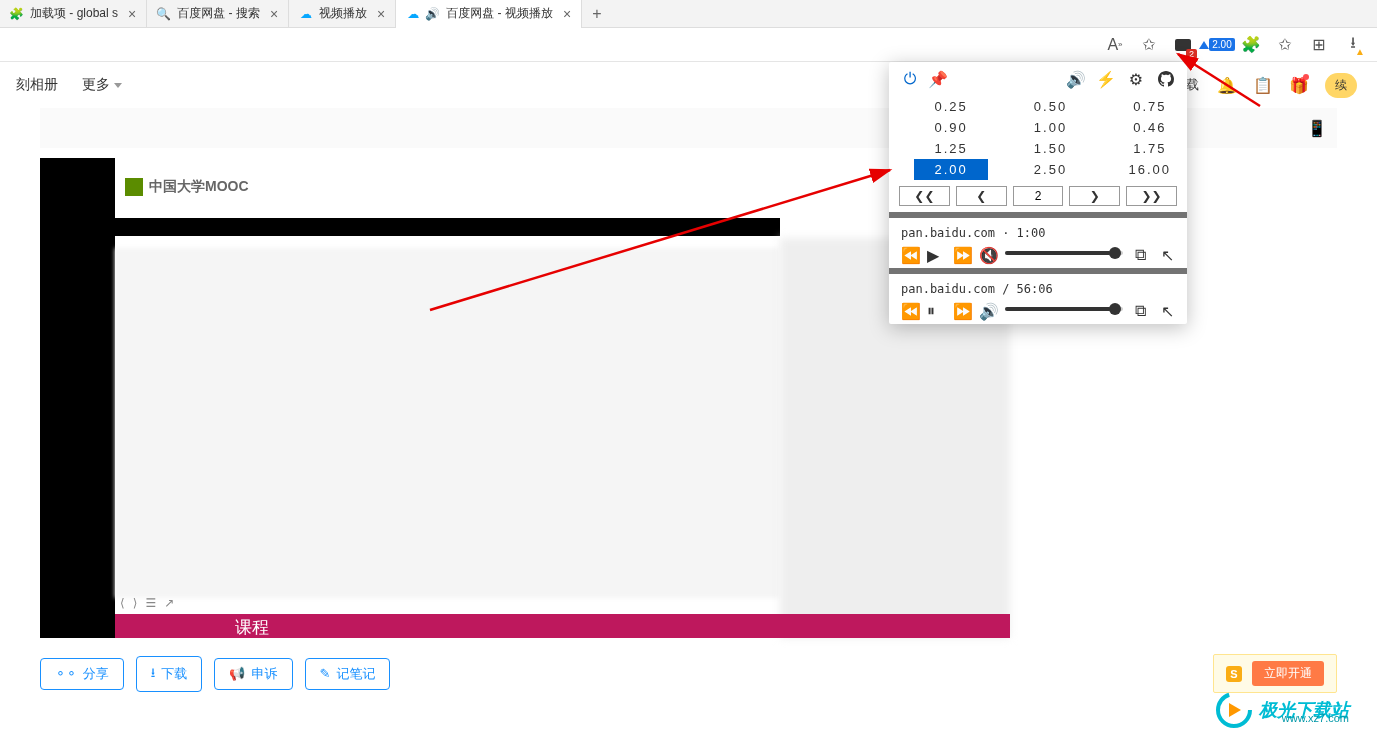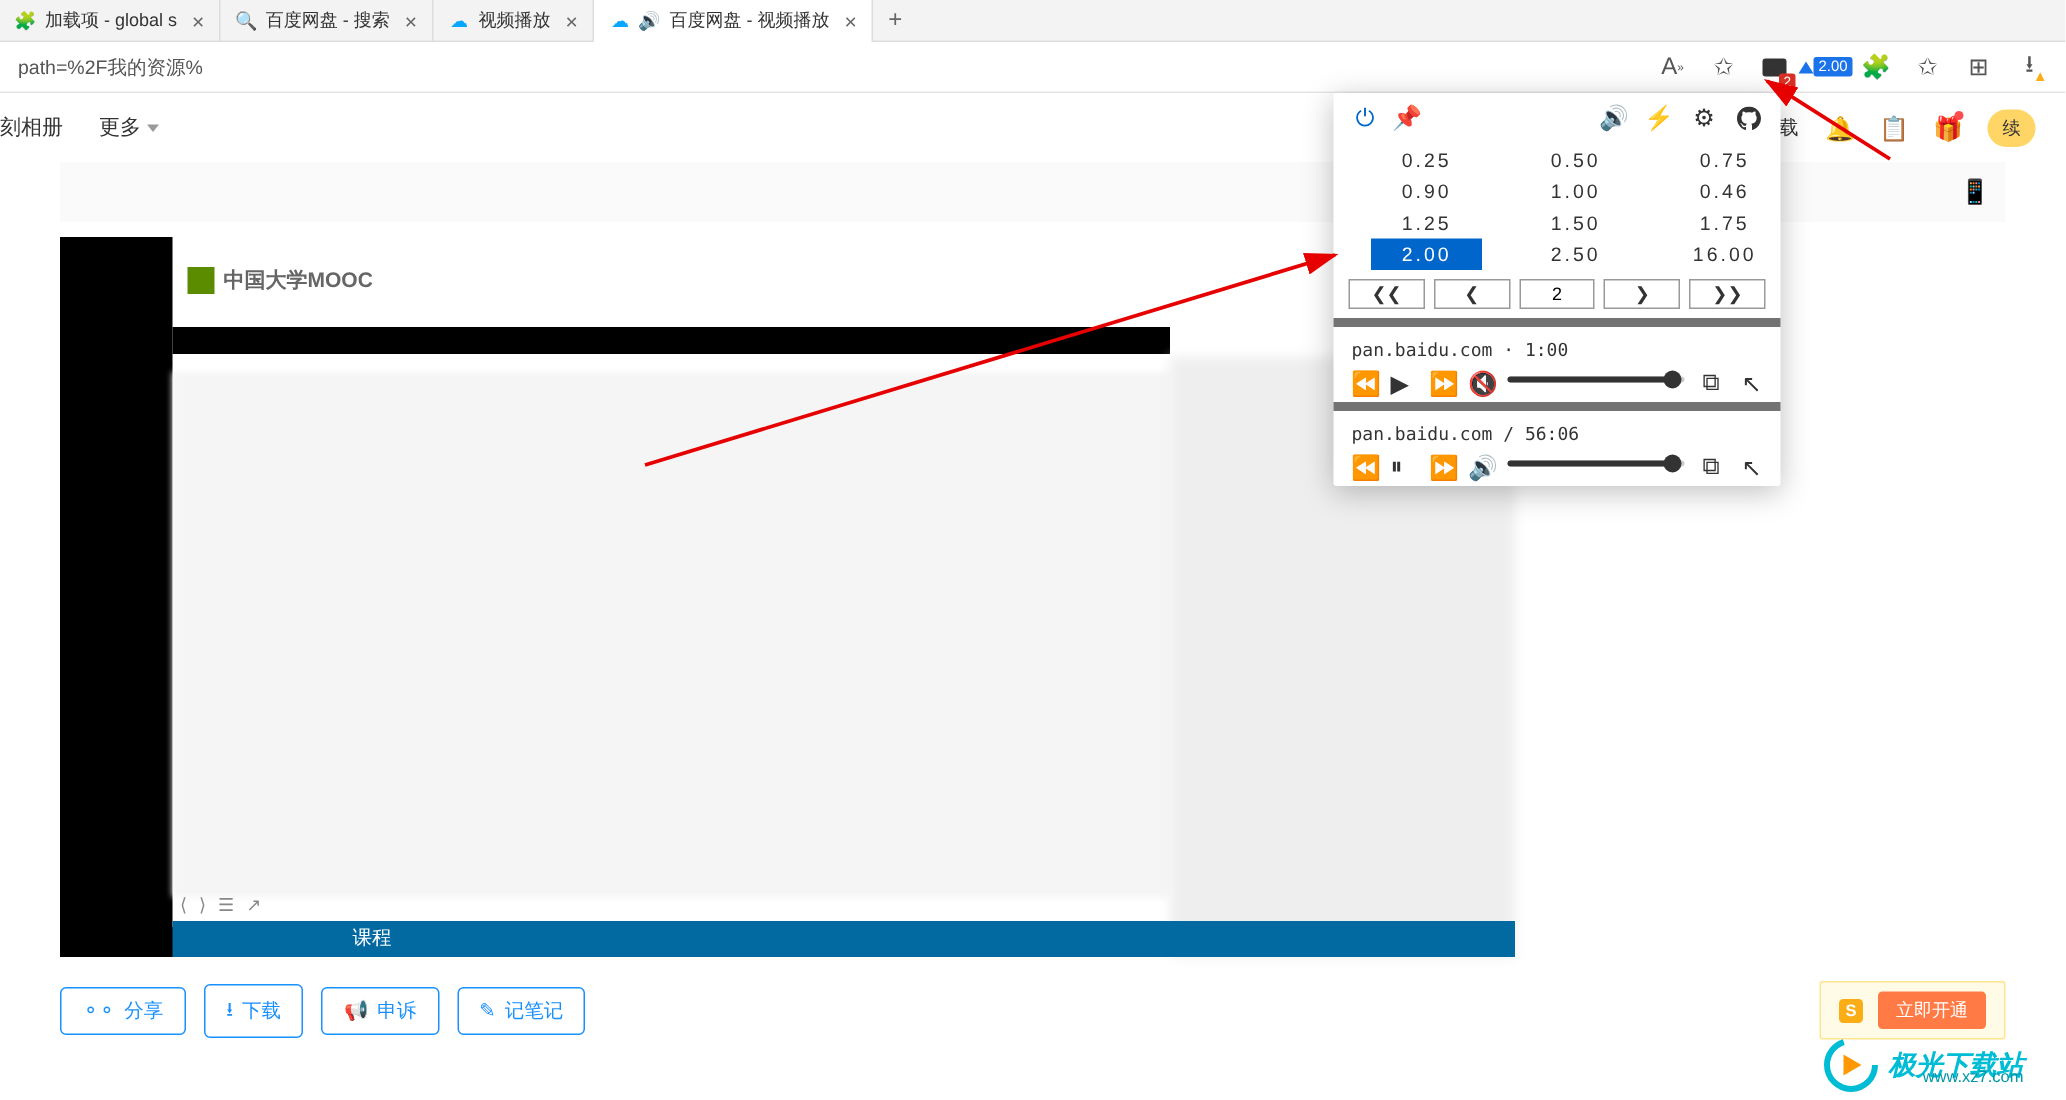--- a/index.html
+++ b/index.html
@@ -14,42 +14,42 @@
 .new-tab { padding: 0 10px; color: #666; cursor: pointer; font-size: 16px; }
 
 
 .address-bar { height: 34px; background: #fff; display: flex; align-items: center; padding: 0 8px; border-bottom: 1px solid #e5e5e5; }
 .url-input { flex: 1; border: none; background: transparent; font-size: 13px; color: #555; padding: 0 4px; outline: none; }
 .toolbar-icons { display: flex; align-items: center; gap: 14px; margin-left: auto; padding-right: 6px; }
 .tb-icon { width: 20px; height: 20px; color: #555; cursor: pointer; display: flex; align-items: center; justify-content: center; }
 .ext-speed { background: #1a73e8; color: #fff; font-size: 10px; padding: 1px 3px; border-radius: 2px; position: relative; }
 
 
-.page-header { height: 46px; display: flex; align-items: center; padding: 0 0 0 0; position: relative; }
+.page-header { height: 46px; display: flex; align-items: center; padding: 0 0 0 0; position: relative; margin-left: 16px; }
 .nav-link { font-size: 14px; color: #333; margin-right: 24px; cursor: pointer; }
 .nav-more { display: flex; align-items: center; gap: 4px; }
 .promo-text { position: absolute; right: 250px; color: #ff4d4f; font-size: 13px; }
 .header-right { position: absolute; right: 20px; display: flex; align-items: center; gap: 18px; }
 .hr-icon { width: 18px; height: 18px; color: #666; cursor: pointer; }
 .badge-dot { position: relative; }
 .badge-dot::after { content: ''; position: absolute; top: -2px; right: -2px; width: 6px; height: 6px; background: #ff4d4f; border-radius: 50%; }
 .renew-btn { background: #ffd666; color: #333; padding: 4px 10px; border-radius: 14px; font-size: 12px; cursor: pointer; }
 
 
 .main-area { position: relative; padding: 0 40px; }
 .title-bar { height: 40px; background: #fafafa; margin-bottom: 10px; display: flex; align-items: center; padding: 0 16px; position: relative; }
 .mobile-icon { position: absolute; right: 10px; color: #1890ff; }
 .video-container { position: relative; width: 970px; height: 480px; background: #000; }
 .video-inner { position: absolute; left: 75px; top: 0; right: 0; bottom: 20px; background: #fff; }
 .mooc-logo { position: absolute; left: 85px; top: 20px; display: flex; align-items: center; gap: 6px; color: #666; font-size: 14px; font-weight: bold; }
 .mooc-icon { width: 18px; height: 18px; background: #5b8c00; }
 .video-strip { position: absolute; left: 75px; right: 230px; top: 60px; height: 18px; background: #000; }
 .video-blur { position: absolute; left: 75px; right: 230px; top: 90px; bottom: 40px; background: #f5f5f5; filter: blur(2px); }
 .video-side { position: absolute; right: 0; top: 80px; width: 230px; bottom: 0; background: #eee; filter: blur(4px); }
-.subtitle-bar { position: absolute; left: 75px; right: 0; bottom: 0; height: 24px; background: #0369a1; color: #fff; font-size: 13px; padding: 2px 120px; }
+.subtitle-bar { position: absolute; left: 75px; right: 0; bottom: 0; height: 24px; background: #be185d; color: #fff; font-size: 17px; padding: 2px 120px; }
 .player-mini-ctrl { position: absolute; left: 80px; bottom: 28px; color: #888; font-size: 12px; display: flex; gap: 8px; }
 
 
 .action-row { display: flex; align-items: center; gap: 12px; margin-top: 16px; }
 .action-btn { display: flex; align-items: center; gap: 6px; border: 1px solid #1890ff; color: #1890ff; background: #fff; padding: 6px 14px; border-radius: 4px; font-size: 13px; cursor: pointer; }
 .promo-bar { margin-left: auto; display: flex; align-items: center; background: #fffbe6; border: 1px solid #ffe58f; padding: 6px 12px; border-radius: 2px; gap: 10px; }
 .promo-badge { background: #faad14; color: #fff; font-size: 11px; width: 16px; height: 16px; border-radius: 3px; display: flex; align-items: center; justify-content: center; font-weight: bold; }
 .promo-msg { color: #666; font-size: 12px; }
 .promo-cta { background: #ff7a45; color: #fff; padding: 4px 12px; border-radius: 3px; font-size: 12px; cursor: pointer; }
 
@@ -105,21 +105,20 @@
   <div class="tab active">
     <span class="tab-icon" style="color:#06a7ff">☁</span>
     <span class="tab-icon">🔊</span>
     <span>百度网盘 - 视频播放</span>
     <span class="tab-close">×</span>
   </div>
   <div class="new-tab">+</div>
 </div>
 
 <div class="address-bar">
-  <input class="url-input" value="path=%2F我的资源%" style="">
   <div class="toolbar-icons">
     <span class="tb-icon">A<sup style="font-size:8px">»</sup></span>
     <span class="tb-icon">✩</span>
     <span class="tb-icon" style="position:relative">
       <span style="width:16px;height:12px;background:#333;display:block;border-radius:2px"></span>
       <span style="position:absolute;bottom:-4px;right:-4px;background:#d93025;color:#fff;font-size:9px;padding:0 3px;border-radius:2px">2</span>
     </span>
     <span class="tb-icon" style="position:relative">
       <span style="width:0;height:0;border-left:5px solid transparent;border-right:5px solid transparent;border-bottom:8px solid #1a73e8;display:block;margin:0 auto"></span>
       <span class="ext-speed">2.00</span>

